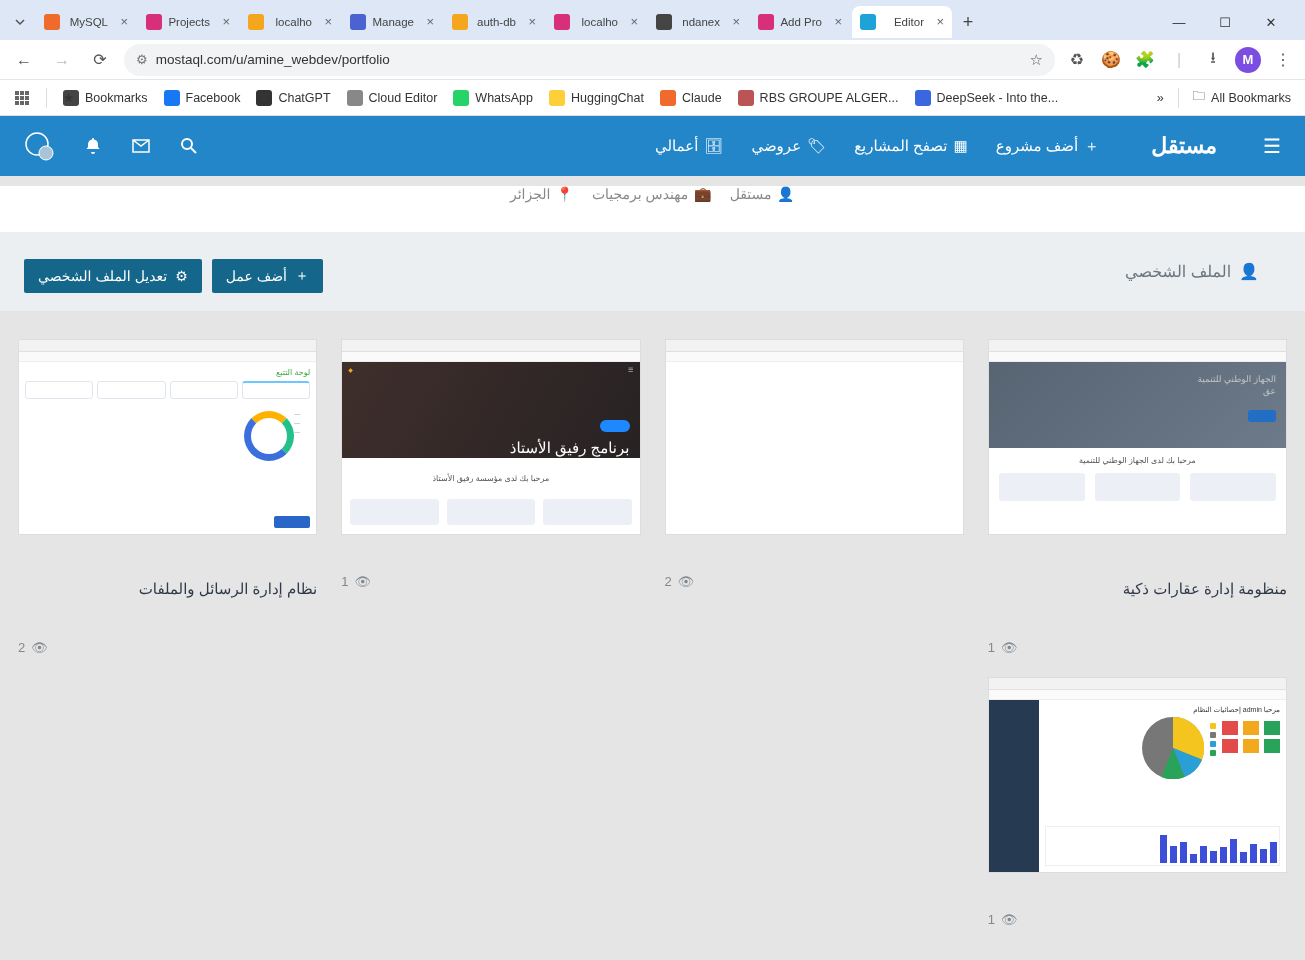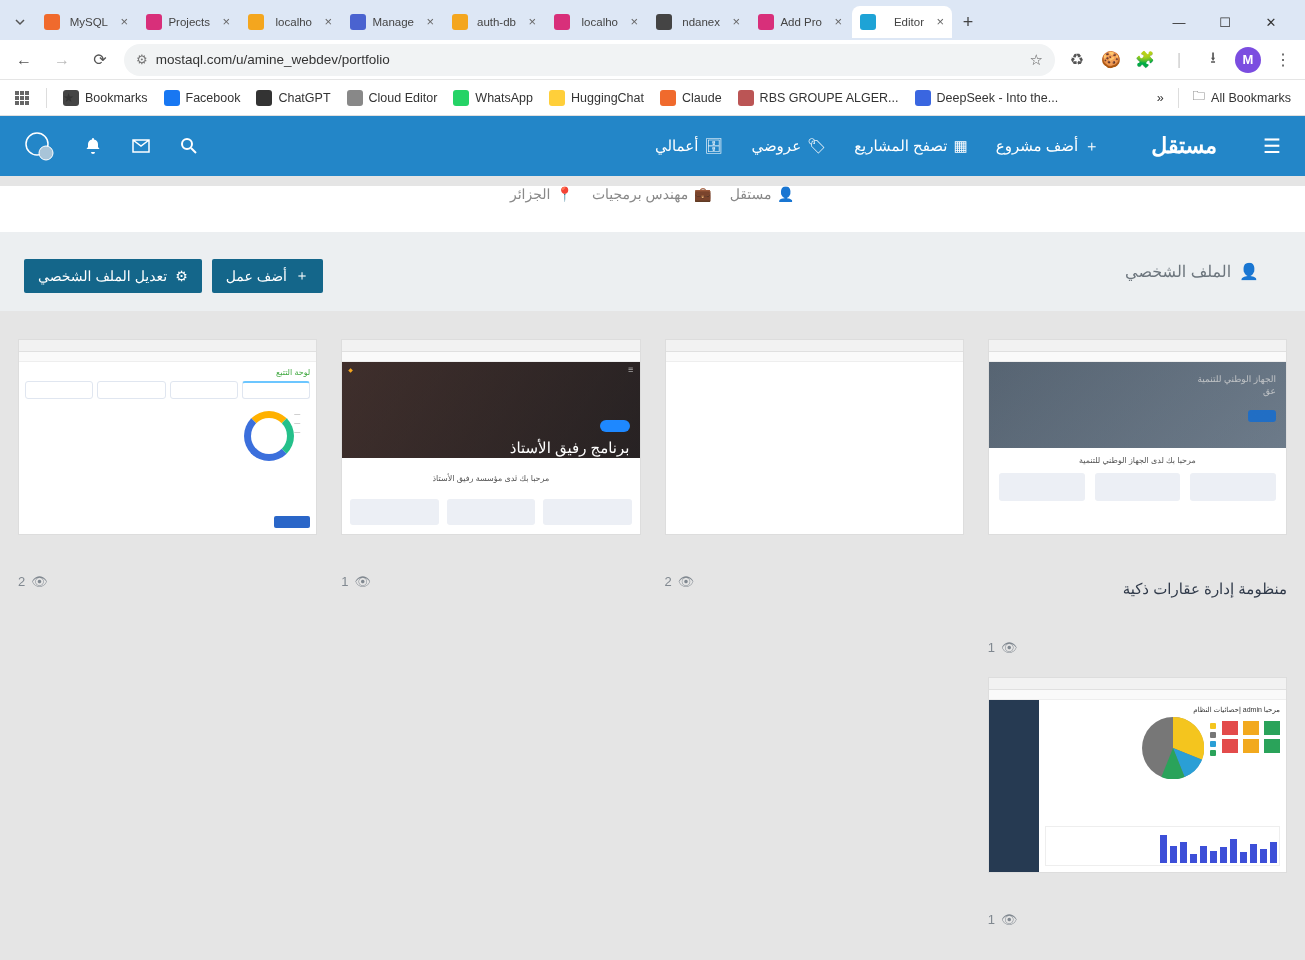--- a/index.html
+++ b/index.html
@@ -444,20 +444,21 @@
                   <span>—</span>
                   <span>—</span>
                   <span>—</span>
                 </div>
               <div class="t4-donut"></div>
             </div>
           </div>
         </div>
         <div class="t4-bottom"></div>
       </div>
+      <div class="card-title">نظام إدارة الرسائل والملفات</div>
       <div class="card-views">
         <span>2</span>
           <span>👁</span>
       </div>
     </div>
 
     <div class="card">
       <div class="thumb">
         <div class="t-browserbar"></div>
           <div class="t-bookmarks"></div>

